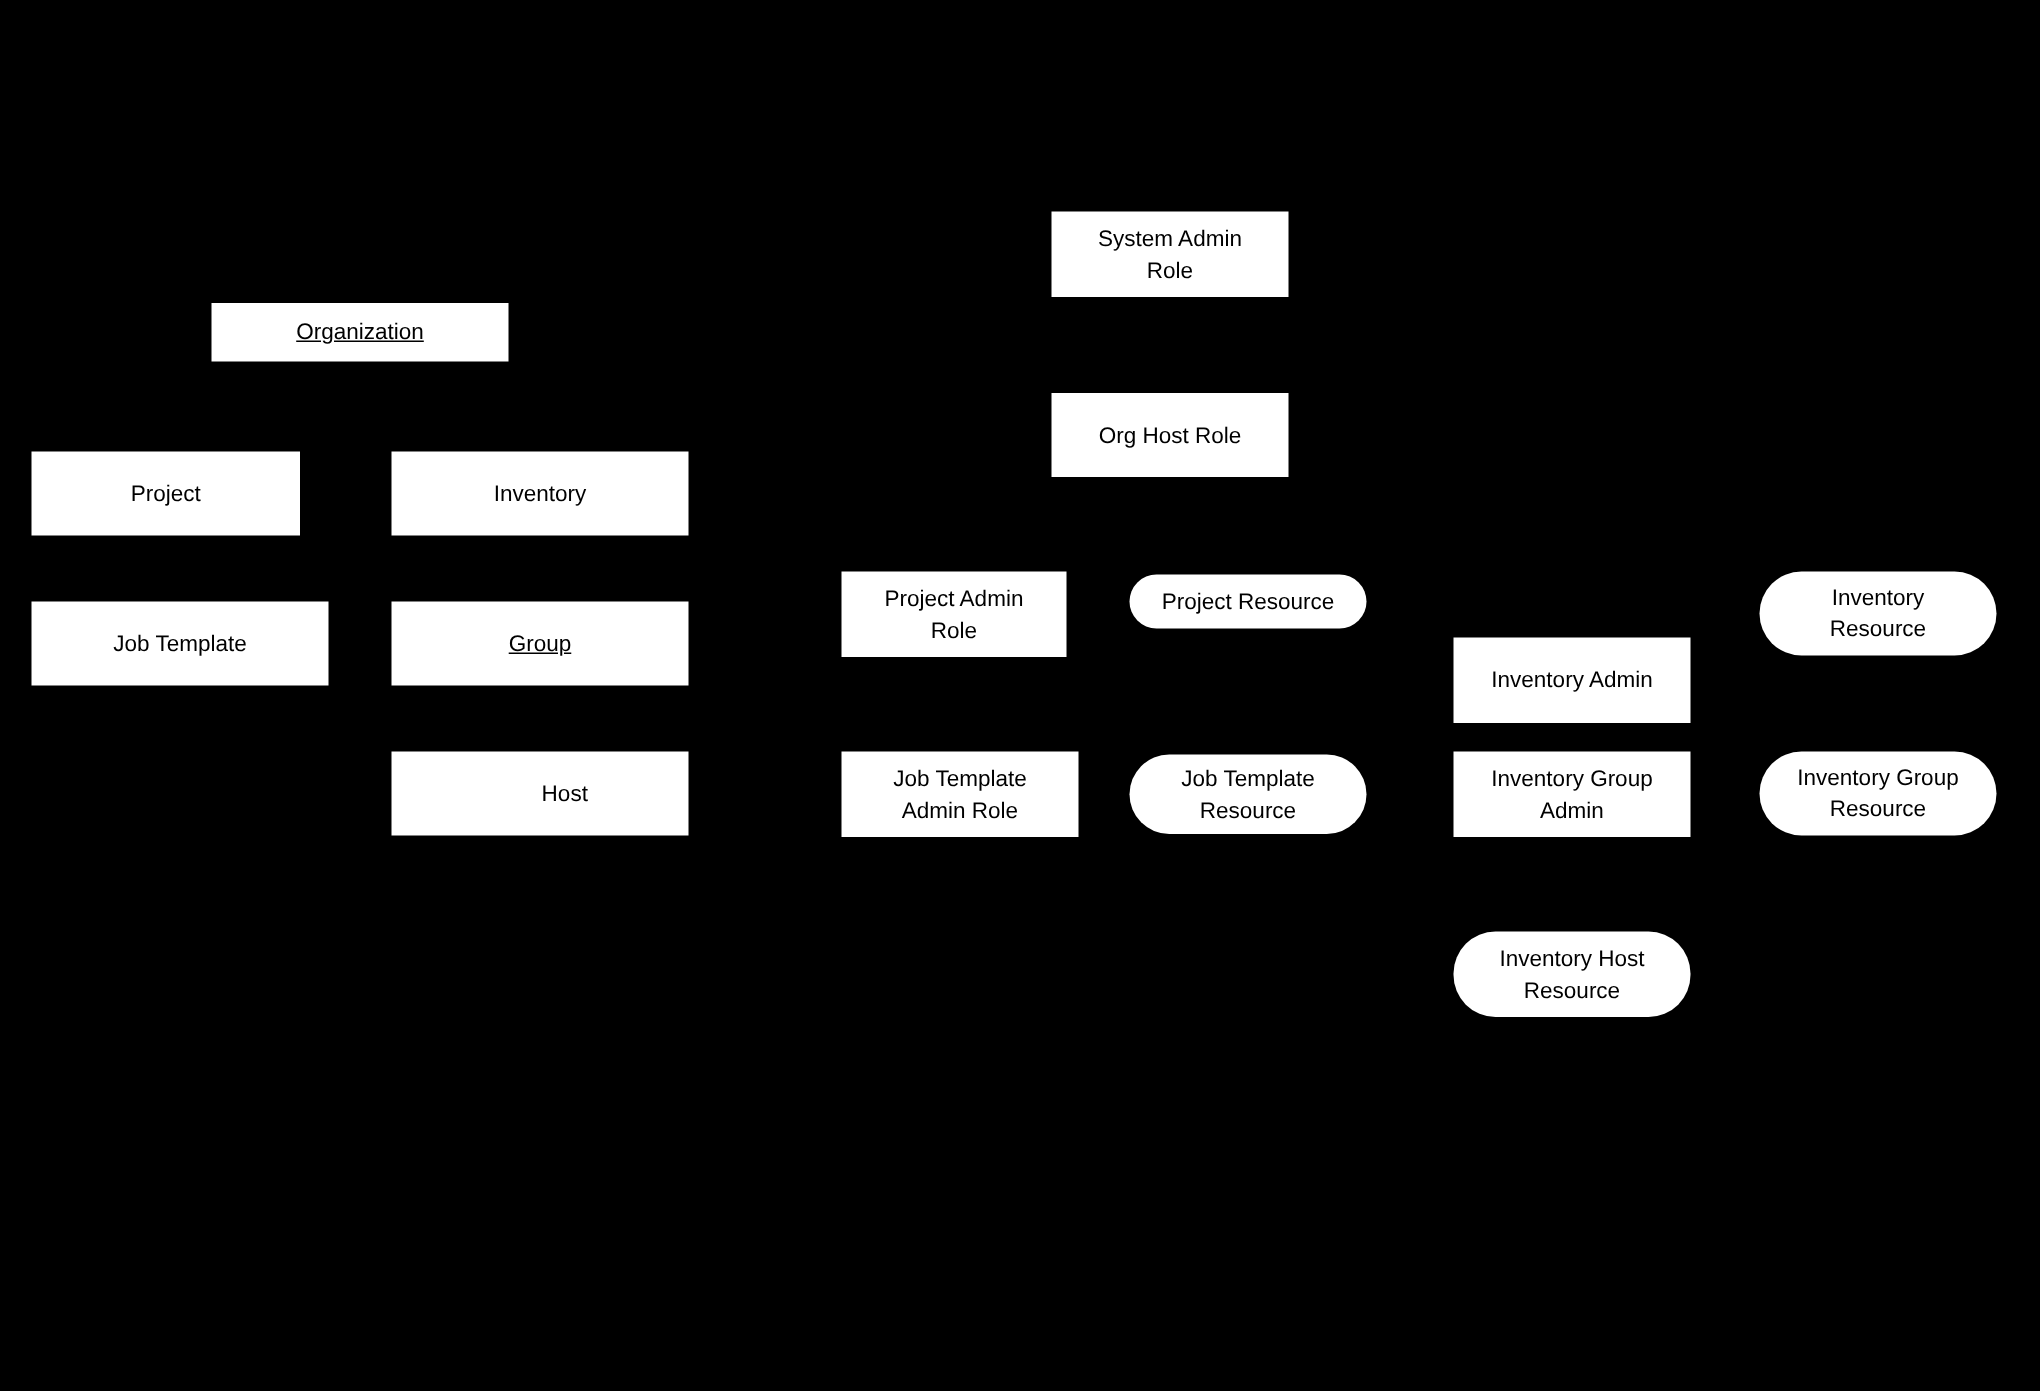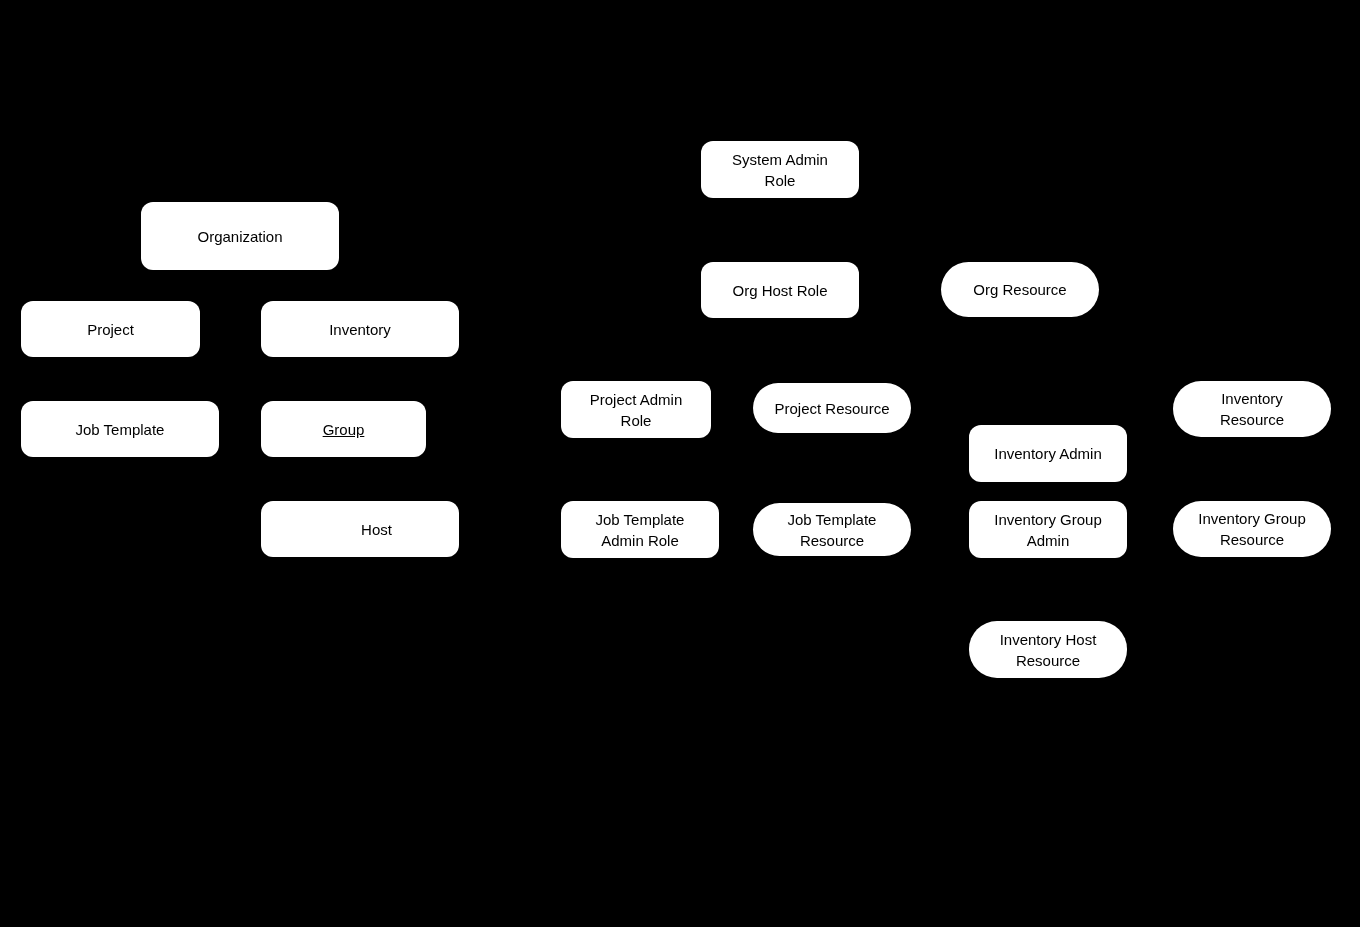--- a/index.html
+++ b/index.html
@@ -22,46 +22,45 @@
     display: flex;
     align-items: center;
     justify-content: center;
     text-align: center;
     font-size: 15px;
     line-height: 21px;
     white-space: pre-line;
     box-sizing: border-box;
   }
   .node.rect {
-    border-radius: 12px;
+    border-radius: 0;
   }
   .node.stadium {
     border-radius: 28px;
   }
 </style>
 </head>
 <body>
 
 <div class="canvas">
 
-  <div class="node rect" style="left:141px;  top:202px; width:198px; height:68px;">Organization</div>
+  <div class="node rect" style="left:141px;  top:202px; width:198px; height:39px;text-decoration:underline;">Organization</div>
   <div class="node rect" style="left:21px;   top:301px; width:179px; height:56px;">Project</div>
   <div class="node rect" style="left:261px;  top:301px; width:198px; height:56px;">Inventory</div>
   <div class="node rect" style="left:21px;   top:401px; width:198px; height:56px;">Job Template</div>
-  <div class="node rect" style="left:261px;  top:401px; width:165px; height:56px;text-decoration:underline;">Group</div>
+  <div class="node rect" style="left:261px;  top:401px; width:198px; height:56px;text-decoration:underline;">Group</div>
   <div class="node rect" style="left:261px;  top:501px; width:198px; height:56px;padding-left:33px;">Host</div>
 
   <div class="node rect" style="left:701px;  top:141px; width:158px; height:57px;">System Admin
 Role</div>
   <div class="node rect" style="left:701px;  top:262px; width:158px; height:56px;">Org Host Role</div>
-  <div class="node stadium" style="left:941px;  top:262px; width:158px; height:55px;">Org Resource</div>
 
   <div class="node rect" style="left:561px;  top:381px; width:150px; height:57px;">Project Admin
 Role</div>
-  <div class="node stadium" style="left:753px;  top:383px; width:158px; height:50px;">Project Resource</div>
+  <div class="node stadium" style="left:753px;  top:383px; width:158px; height:36px;">Project Resource</div>
   <div class="node rect" style="left:969px;  top:381px; width:158px; height:57px;margin-top:44px;">Inventory Admin</div>
   <div class="node stadium" style="left:1173px; top:381px; width:158px; height:56px;">Inventory
 Resource</div>
 
   <div class="node rect" style="left:561px;  top:501px; width:158px; height:57px;">Job Template
 Admin Role</div>
   <div class="node stadium" style="left:753px;  top:503px; width:158px; height:53px;">Job Template
 Resource</div>
   <div class="node rect" style="left:969px;  top:501px; width:158px; height:57px;">Inventory Group
 Admin</div>

